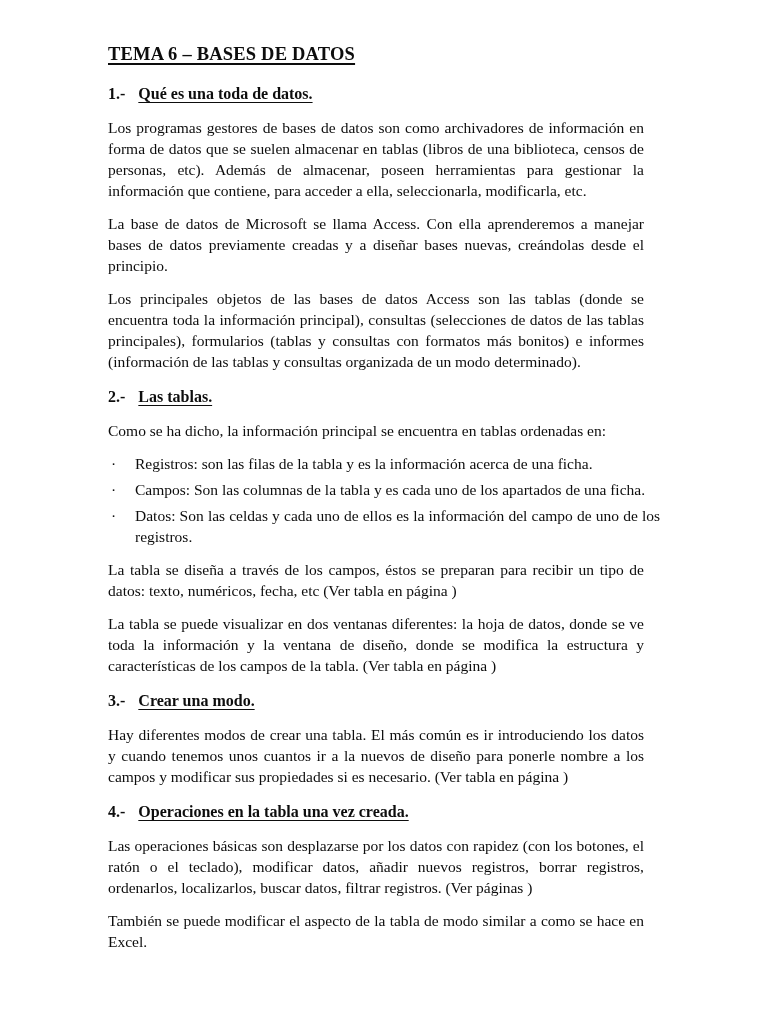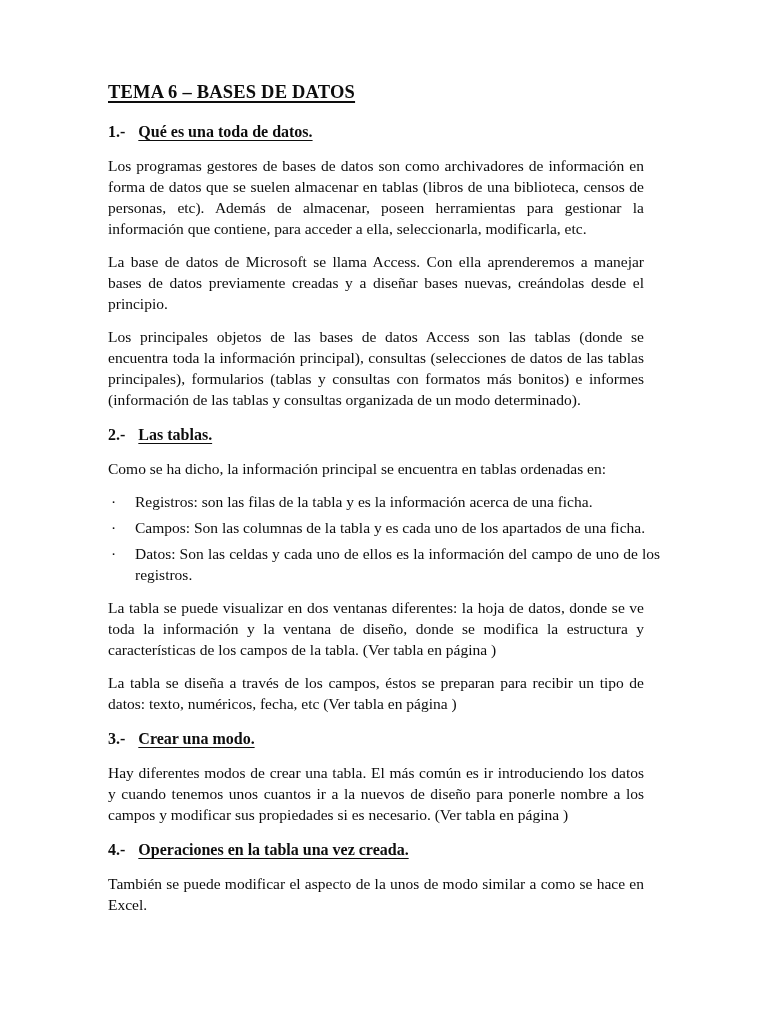--- a/index.html
+++ b/index.html
@@ -6,21 +6,21 @@
     margin: 0;
     padding: 0;
     background: #ffffff;
   }
   .page {
     position: relative;
     width: 768px;
     height: 1024px;
     background: #ffffff;
     box-sizing: border-box;
-    padding: 82px 108px 0 108px;
+    padding: 44px 108px 0 108px;
     font-family: "Liberation Serif", "DejaVu Serif", serif;
     color: #0d0d0d;
     overflow: hidden;
   }
   .doc-title {
     font-size: 18.5px;
     font-weight: bold;
     margin: 0 0 20px 0;
     letter-spacing: 0.2px;
   }
@@ -98,26 +98,27 @@
     <div class="bullet-row">
       <span class="bullet-marker">·</span>
       <span class="bullet-text">Campos: Son las columnas de la tabla y es cada uno de los apartados de una ficha.</span>
     </div>
     <div class="bullet-row">
       <span class="bullet-marker">·</span>
       <span class="bullet-text">Datos: Son las celdas y cada uno de ellos es la información del campo de uno de los registros.</span>
     </div>
   </div>
 
+  <p class="body-par">La tabla se diseña a través de los campos, éstos se preparan para recibir un tipo de datos: texto, numéricos, fecha, etc (Ver tabla en página )</p>
   <p class="body-par">La tabla se puede visualizar en dos ventanas diferentes: la hoja de datos, donde se ve toda la información y la ventana de diseño, donde se modifica la estructura y características de los campos de la tabla. (Ver tabla en página )</p>
-  <p class="body-par">La tabla se diseña a través de los campos, éstos se preparan para recibir un tipo de datos: texto, numéricos, fecha, etc (Ver tabla en página )</p>
 
   <div class="section-heading">
     <span class="num">3.-</span><span class="htext">Crear una modo.</span>
   </div>
   <p class="body-par">Hay diferentes modos de crear una tabla. El más común es ir introduciendo los datos y cuando tenemos unos cuantos ir a la nuevos de diseño para ponerle nombre a los campos y modificar sus propiedades si es necesario. (Ver tabla en página )</p>
 
   <div class="section-heading">
     <span class="num">4.-</span><span class="htext">Operaciones en la tabla una vez creada.</span>
   </div>
-  <p class="body-par">También se puede modificar el aspecto de la unos de modo similar a como se hace en Excel.</p>
+  <p class="body-par">Las operaciones básicas son desplazarse por los datos con rapidez (con los botones, el ratón o el teclado), modificar datos, añadir nuevos registros, borrar registros, ordenarlos, localizarlos, buscar datos, filtrar registros. (Ver páginas )</p>
+  <p class="body-par">También se puede modificar el aspecto de la tabla de modo similar a como se hace en Excel.</p>
 
 </div>
 
 </body></html>

